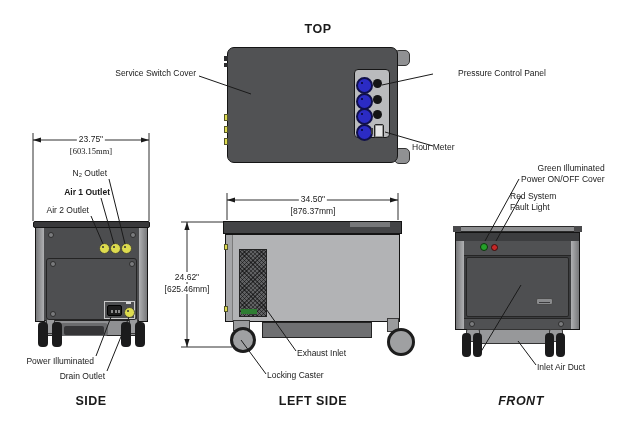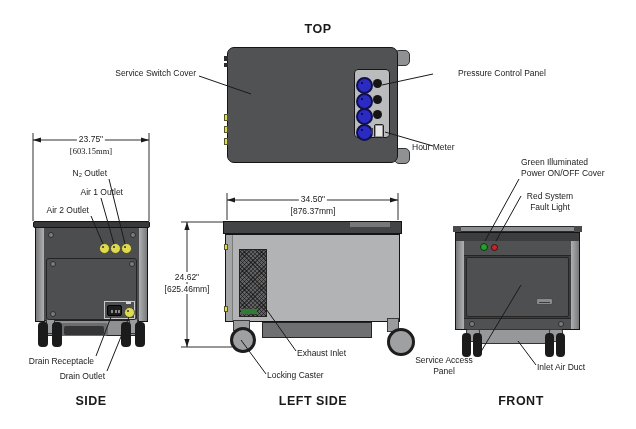--- a/index.html
+++ b/index.html
@@ -114,21 +114,21 @@
   <div class="abs" style="left:374px;top:124px;width:10px;height:14px;background:#e6e6e6;border:1.5px solid #222;border-radius:2px;box-shadow:inset 0 0 0 1px #9a9a9a;z-index:4;"></div>
 
   <div class="lbl" style="right:440px;top:68px;">Service Switch Cover</div>
   <div class="lbl" style="left:436px;top:68px;margin-left:22px;">Pressure Control Panel</div>
   <div class="lbl" style="left:412px;top:142px;">Hour Meter</div>
 
   <div class="dim" style="left:91px;top:134px;">23.75"</div>
   <div class="dim" style="left:91px;top:146px;font-family:Liberation Serif, serif;">[603.15mm]</div>
 
   <div class="lbl" style="right:529px;top:168px;">N₂ Outlet</div>
-  <div class="lbl" style="right:513px;top:187px;">Air 1 Outlet</div>
+  <div class="lbl" style="right:526px;top:187px;font-weight:bold;">Air 1 Outlet</div>
   <div class="lbl" style="right:547px;top:205px;">Air 2 Outlet</div>
 
   <div class="abs" style="left:33px;top:221px;width:117px;height:7px;background:#39393b;border:1px solid #141414;border-radius:2px;z-index:1;"></div>
   <div class="abs" style="left:35px;top:227px;width:113px;height:95px;background:#4c4d4f;border:1px solid #141414;z-index:1;"></div>
   <div class="abs rail-l" style="left:36px;top:228px;width:8px;height:93px;z-index:2;"></div>
   <div class="abs rail-r" style="left:139px;top:228px;width:8px;height:93px;z-index:2;"></div>
 
   <div class="screw" style="left:48px;top:232px;z-index:3;"></div>
   <div class="screw" style="left:130px;top:232px;z-index:3;"></div>
 
@@ -163,21 +163,21 @@
   <div class="abs" style="left:60px;top:323px;width:48px;height:13px;background:#6b6c6e;border-radius:3px;z-index:2;"></div>
   <div class="abs" style="left:64px;top:326px;width:40px;height:9px;background:#353537;border-radius:2px;z-index:3;"></div>
 
   <div class="fork" style="left:46px;top:318px;width:7px;height:14px;z-index:1;"></div>
   <div class="wheel" style="left:38px;top:322px;width:10px;height:25px;z-index:2;"></div>
   <div class="wheel" style="left:52px;top:322px;width:10px;height:25px;z-index:2;"></div>
   <div class="fork" style="left:129px;top:318px;width:7px;height:14px;z-index:1;"></div>
   <div class="wheel" style="left:121px;top:322px;width:10px;height:25px;z-index:2;"></div>
   <div class="wheel" style="left:135px;top:322px;width:10px;height:25px;z-index:2;"></div>
 
-  <div class="lbl" style="right:542px;top:356px;">Drain Receptacle</div>
+  <div class="lbl" style="right:542px;top:356px;">Power Illuminated</div>
   <div class="lbl" style="right:531px;top:371px;">Drain Outlet</div>
   <div class="cap" style="left:91px;top:394px;">SIDE</div>
 
   <div class="dim" style="left:313px;top:194px;">34.50"</div>
   <div class="dim" style="left:313px;top:206px;">[876.37mm]</div>
   <div class="dim" style="left:187px;top:272px;">24.62"</div>
   <div class="dim" style="left:187px;top:284px;">[625.46mm]</div>
 
   <div class="abs" style="left:223px;top:221px;width:179px;height:13px;background:#434446;border:1px solid #141414;z-index:1;"></div>
   <div class="abs" style="left:350px;top:222px;width:40px;height:5px;background:#77787a;z-index:2;"></div>
@@ -192,25 +192,25 @@
   <div class="abs" style="left:262px;top:322px;width:110px;height:16px;background:#6f7072;border:1px solid #242424;z-index:1;"></div>
   <div class="abs" style="left:233px;top:320px;width:17px;height:11px;background:#9a9b9d;border:1px solid #3a3a3a;z-index:2;"></div>
   <div class="abs" style="left:387px;top:318px;width:12px;height:14px;background:#9a9b9d;border:1px solid #3a3a3a;z-index:2;"></div>
   <div class="abs" style="left:230px;top:327px;width:26px;height:26px;border-radius:50%;background:#9fa0a2;border:3px solid #1d1d1d;z-index:3;"></div>
   <div class="abs" style="left:387px;top:328px;width:28px;height:28px;border-radius:50%;background:#9fa0a2;border:3px solid #1d1d1d;z-index:3;"></div>
 
   <div class="lbl" style="left:297px;top:348px;">Exhaust Inlet</div>
   <div class="lbl" style="left:267px;top:370px;">Locking Caster</div>
   <div class="cap" style="left:313px;top:394px;">LEFT SIDE</div>
 
-  <div class="lbl2" style="left:521px;top:157px;">
+  <div class="lbl2" style="left:521px;top:163px;text-align:right;">
     <div>Green Illuminated</div>
     <div>Power ON/OFF Cover</div>
   </div>
-  <div class="lbl2" style="left:510px;top:191px;width:80px;text-align:center;">
+  <div class="lbl2" style="left:510px;top:191px;width:80px;text-align:left;">
     <div>Red System</div>
     <div>Fault Light</div>
   </div>
 
   <div class="abs" style="left:453px;top:226px;width:129px;height:6px;background:#8e8f91;border:1px solid #2a2a2a;z-index:1;"></div>
   <div class="abs" style="left:453px;top:226px;width:8px;height:6px;background:#4a4a4c;z-index:2;"></div>
   <div class="abs" style="left:574px;top:226px;width:8px;height:6px;background:#4a4a4c;z-index:2;"></div>
   <div class="abs" style="left:455px;top:232px;width:125px;height:98px;background:#3c3d3f;border:1px solid #141414;z-index:1;"></div>
   <div class="abs rail-l" style="left:456px;top:241px;width:8px;height:88px;z-index:2;"></div>
   <div class="abs rail-r" style="left:571px;top:241px;width:8px;height:88px;z-index:2;"></div>
@@ -226,20 +226,16 @@
   <div class="screw" style="left:558px;top:321px;z-index:3;"></div>
 
   <div class="abs" style="left:477px;top:329px;width:77px;height:15px;background:#97989a;border:1px solid #333;z-index:1;"></div>
   <div class="fork" style="left:466px;top:329px;width:12px;height:11px;z-index:2;"></div>
   <div class="wheel" style="left:462px;top:333px;width:9px;height:24px;z-index:3;"></div>
   <div class="wheel" style="left:473px;top:333px;width:9px;height:24px;z-index:3;"></div>
   <div class="fork" style="left:549px;top:329px;width:12px;height:11px;z-index:2;"></div>
   <div class="wheel" style="left:545px;top:333px;width:9px;height:24px;z-index:3;"></div>
   <div class="wheel" style="left:556px;top:333px;width:9px;height:24px;z-index:3;"></div>
 
-  <div class="lbl2" style="left:404px;top:355px;width:80px;text-align:center;">
-    <div>Service Access</div>
-    <div>Panel</div>
-  </div>
   <div class="lbl" style="left:537px;top:362px;">Inlet Air Duct</div>
-  <div class="cap" style="left:521px;top:394px;">FRONT</div>
+  <div class="cap" style="left:521px;top:394px;font-style:italic;">FRONT</div>
 
 </div>
 
 </body></html>

